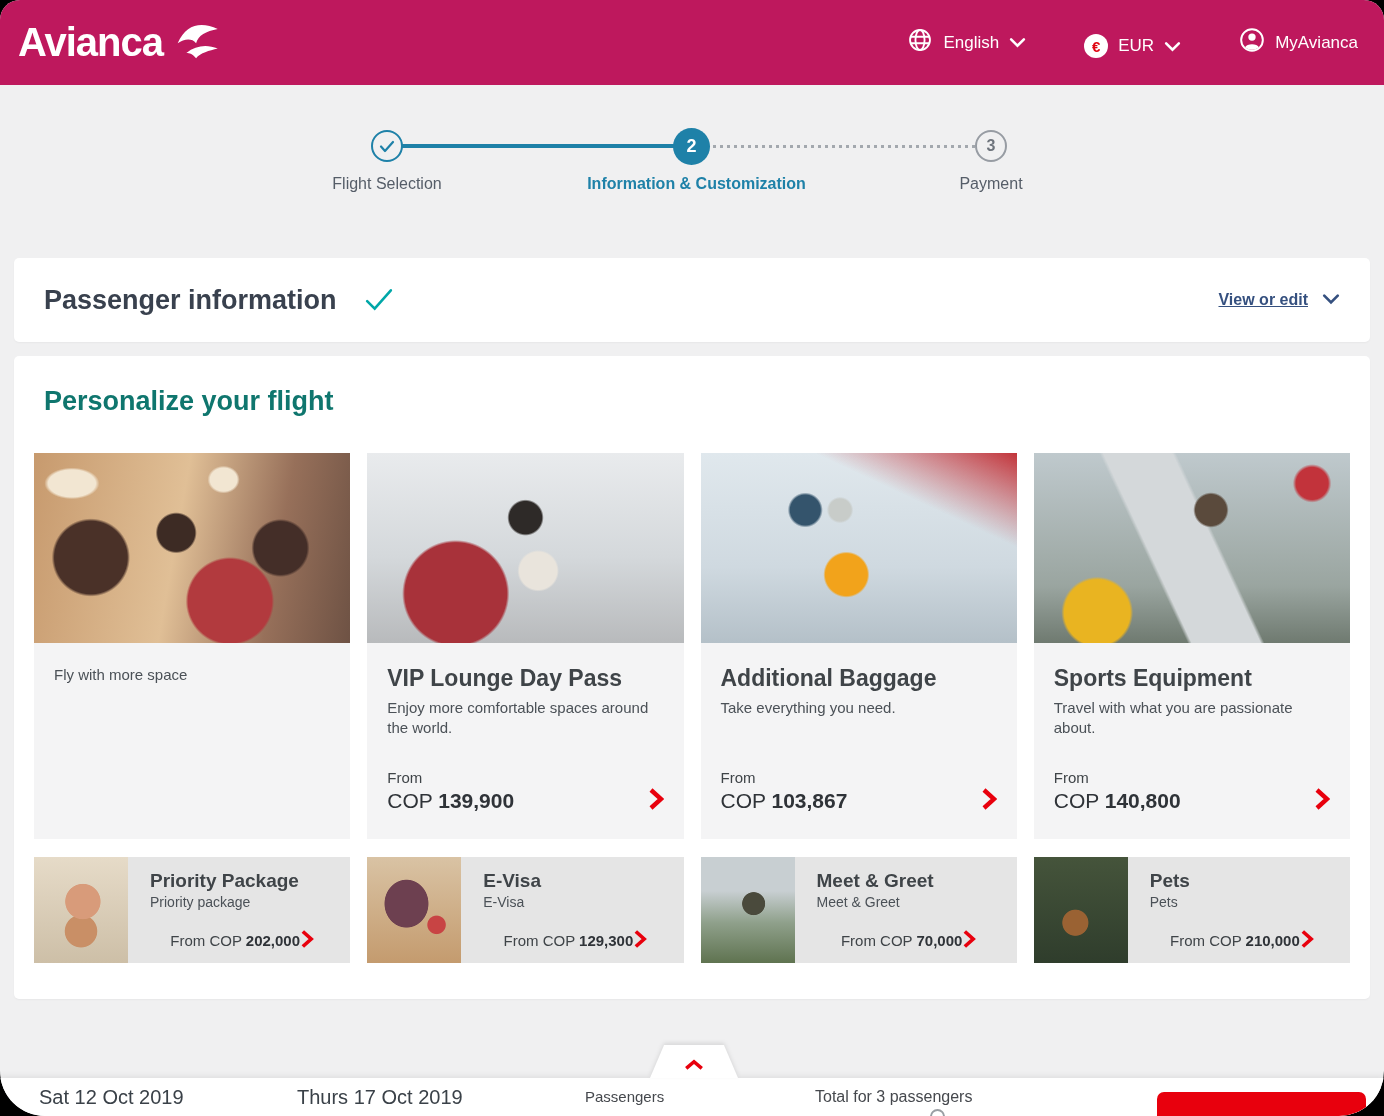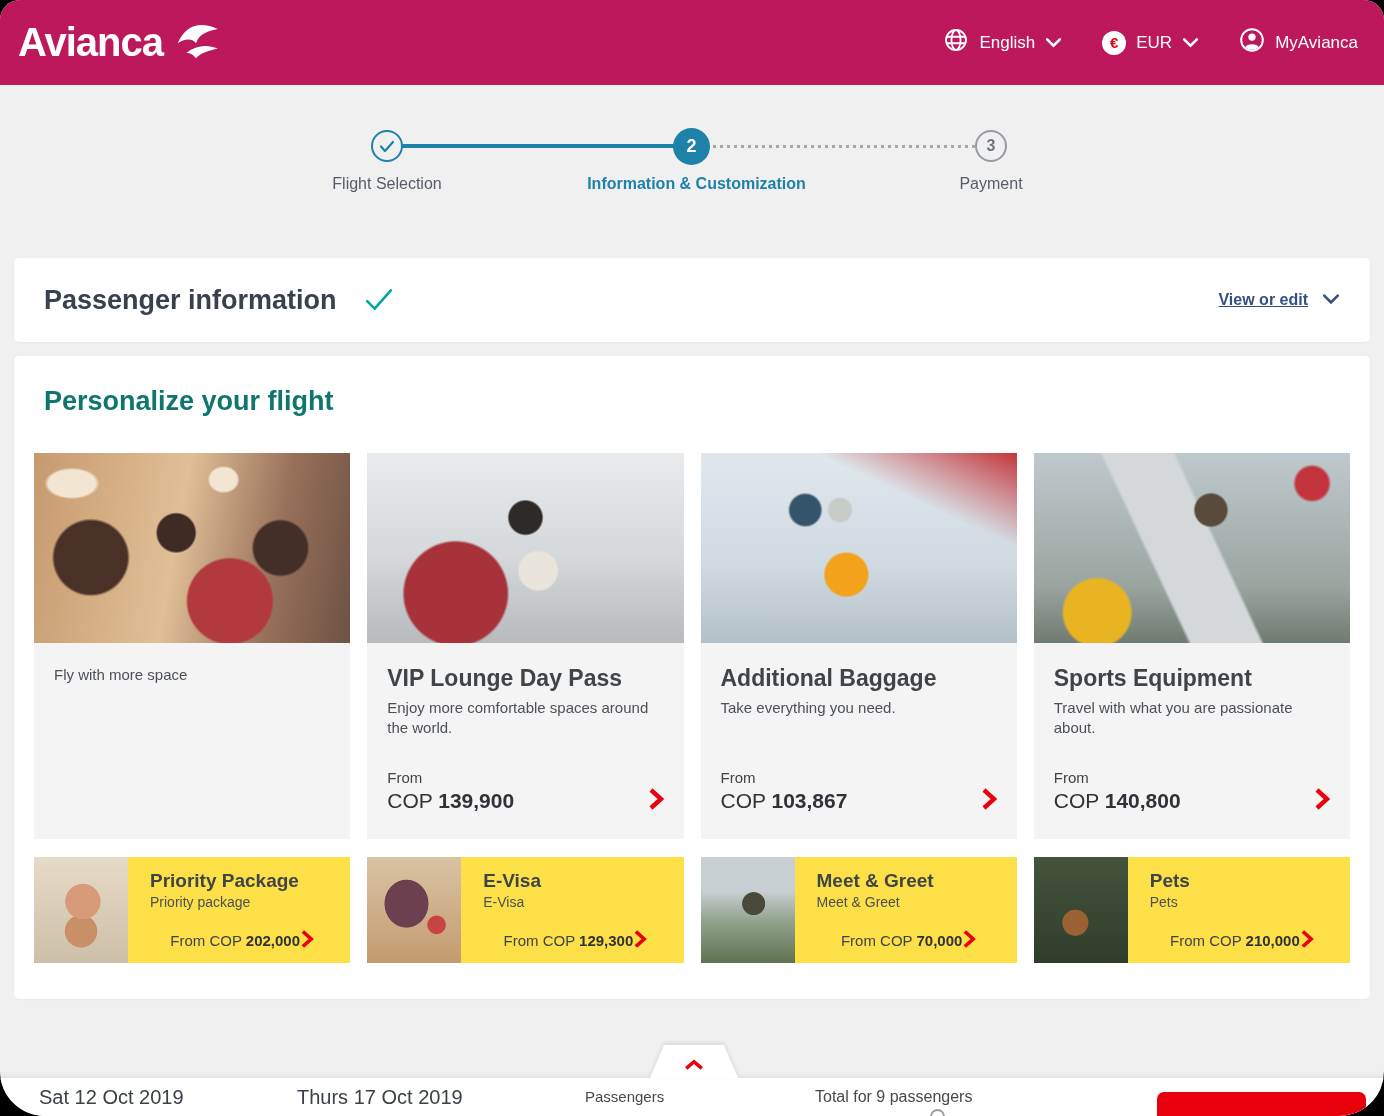--- a/index.html
+++ b/index.html
@@ -9,21 +9,21 @@
     position:relative; width:1384px; height:1116px; background:#F0F0F1;
     border-radius:20px 20px 45px 45px; overflow:hidden;
   }
   
   .topbar{
     height:85px; background:#be185d; display:flex; align-items:center;
     padding:0 26px 0 18px; color:#fff;
   }
   .brand{ display:flex; align-items:center; gap:6px; cursor:pointer; }
   .brand-text{ font-size:40px; font-weight:700; letter-spacing:-1px; color:#fff; }
-  .topbar-right{ margin-left:auto; display:flex; align-items:center; gap:14px; font-size:17px; }
+  .topbar-right{ margin-left:auto; display:flex; align-items:flex-end; gap:32px; font-size:17px; }
   .top-item{ display:flex; align-items:center; gap:10px; cursor:pointer; }
   .top-item + .top-item{ margin-left:26px; }
   .euro-badge{ width:24px; height:24px; border-radius:50%; background:#fff; color:#E00713;
     font-weight:700; font-size:15px; display:flex; align-items:center; justify-content:center; }
   .chev-down svg{ display:block; }
   
   .stepper{ position:relative; height:173px; }
   .step-line-solid{ position:absolute; left:401px; top:59px; width:276px; height:4px; background:#1E81A8; }
   .step-line-dotted{ position:absolute; left:713px; top:60px; width:264px; height:3px;
     background:repeating-linear-gradient(90deg,#A3A8AE 0 3px, transparent 3px 7px); }
@@ -51,21 +51,21 @@
   .card-body{ flex:1; padding:22px 20px 26px; display:flex; flex-direction:column; }
   .card-title{ font-size:23px; font-weight:700; color:#3F4448; margin-bottom:6px; }
   .card-desc{ font-size:15px; color:#4B5157; line-height:1.32; }
   .price-row{ margin-top:auto; display:flex; align-items:flex-end; justify-content:space-between; }
   .from-label{ font-size:15px; color:#3F4448; margin-bottom:3px; min-height:0; }
   .price{ font-size:21px; color:#2F3338; }
   .price b{ font-weight:700; }
   .chev-right{ display:flex; margin-bottom:2px; }
   
   .mini-grid{ display:grid; grid-template-columns:repeat(4,1fr); gap:17px; margin-top:18px; }
-  .mini-card{ height:106px; background:#fde047; display:flex; overflow:hidden; cursor:pointer; }
+  .mini-card{ height:106px; background:#e5e5e5; display:flex; overflow:hidden; cursor:pointer; }
   .mini-img{ width:94px; flex:none; }
   .mini-body{ flex:1; padding:13px 16px 12px 22px; display:flex; flex-direction:column; }
   .mini-title{ font-size:19px; font-weight:700; color:#3F4448; margin-bottom:2px; }
   .mini-sub{ font-size:14px; color:#4B5157; }
   .mini-price-row{ margin-top:auto; display:flex; align-items:center; justify-content:center; font-size:15px; color:#3F4448; }
   .mini-price-row b{ font-weight:700; color:#2F3338; }
   
   .img-0{ background:
     radial-gradient(circle at 18% 55%, #4a3128 0 13%, transparent 14%),
     radial-gradient(circle at 45% 42%, #3d2b24 0 9%, transparent 10%),
@@ -354,18 +354,18 @@
       <svg width="20" height="13" viewBox="0 0 18 11" fill="none" stroke="#E8000D" stroke-width="3.2" stroke-linejoin="miter">
           <path d="M2 9l7-6 7 6"></path>
         </svg>
     </div>
   </div>
 
   <footer class="bottom-bar">
     <span class="sb-item sb-date-1">Sat 12 Oct 2019</span>
     <span class="sb-item sb-date-2">Thurs 17 Oct 2019</span>
     <span class="sb-item sb-passengers">Passengers</span>
-    <span class="sb-item sb-total">Total for 9 passengers</span>
+    <span class="sb-item sb-total">Total for 3 passengers</span>
     <span class="sb-euro"></span>
     <button class="sb-button"></button>
   </footer>
 
 </div>
 
 </body></html>

